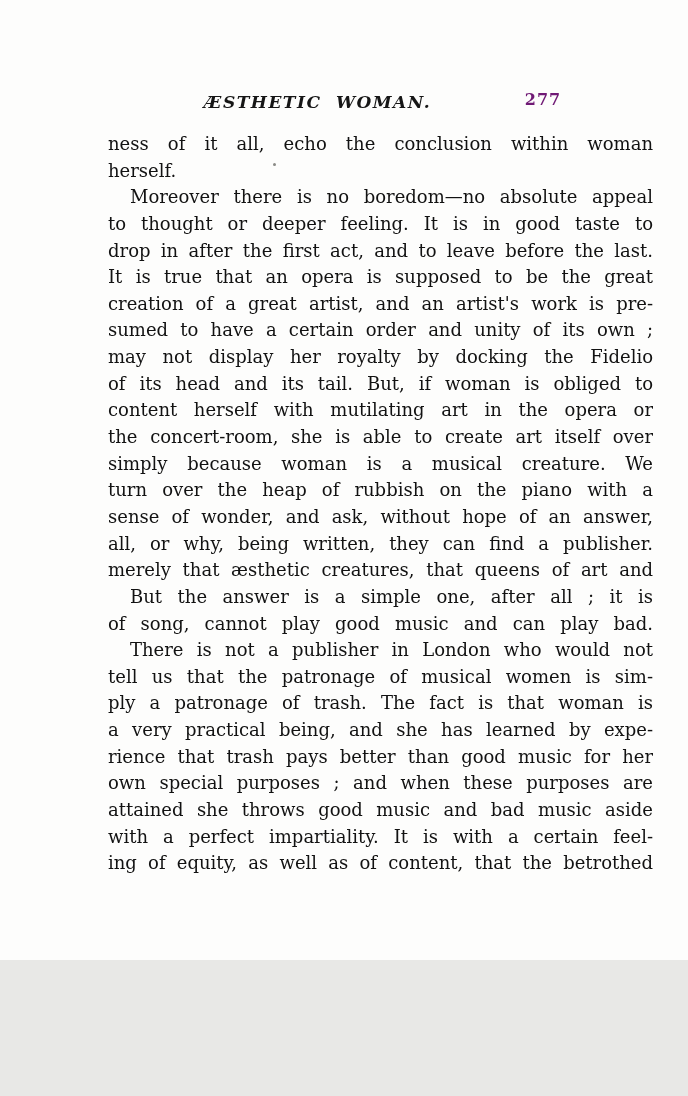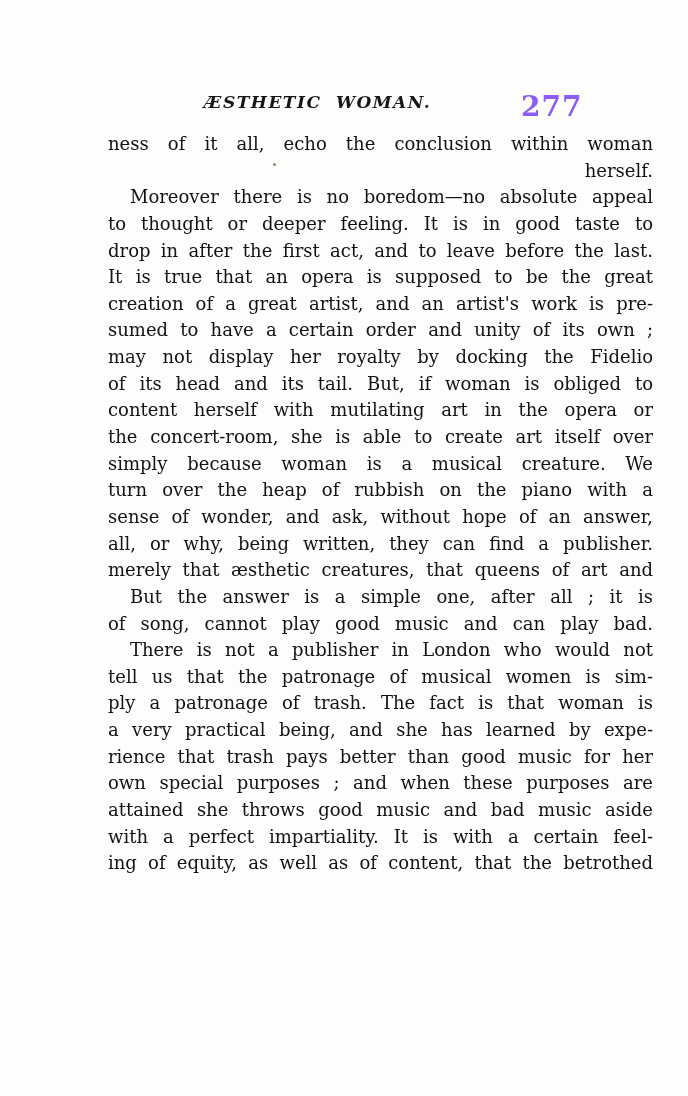--- a/index.html
+++ b/index.html
@@ -3,21 +3,21 @@
 <meta charset="utf-8">
 <style>
   html, body {
     margin: 0;
     padding: 0;
     background: #e8e8e6;
   }
   .page {
     position: relative;
     width: 688px;
-    height: 1096px;
+    height: 960px;
     margin: 0 auto;
     background: #fdfdfc;
     color: #121212;
     font-family: "DejaVu Serif", "Liberation Serif", serif;
     overflow: hidden;
   }
   .running-head {
     position: absolute;
     top: 92px;
     left: 30px;
@@ -29,39 +29,39 @@
     letter-spacing: 1.5px;
     word-spacing: 7px;
     color: #161616;
   }
   .page-number {
     position: absolute;
     top: 90px;
     left: 521px;
     width: 44px;
     text-align: center;
-    font-size: 28px;
+    font-size: 16px;
     font-weight: 600;
     letter-spacing: 1px;
-    color: #8b5cf6;
+    color: #701a75;
   }
   .body-text {
     position: absolute;
     top: 131px;
     left: 72px;
     width: 545px;
     margin-left: 36px;
   }
   .line {
     height: 26.65px;
     line-height: 26.65px;
     font-size: 18px;
     word-spacing: 0.06em;
     white-space: nowrap;
-    text-align: right;
+    text-align: left;
   }
   .line.justify {
     white-space: normal;
     text-align: justify;
     text-align-last: justify;
     overflow: hidden;
   }
   .line.indent {
     padding-left: 22px;
   }

